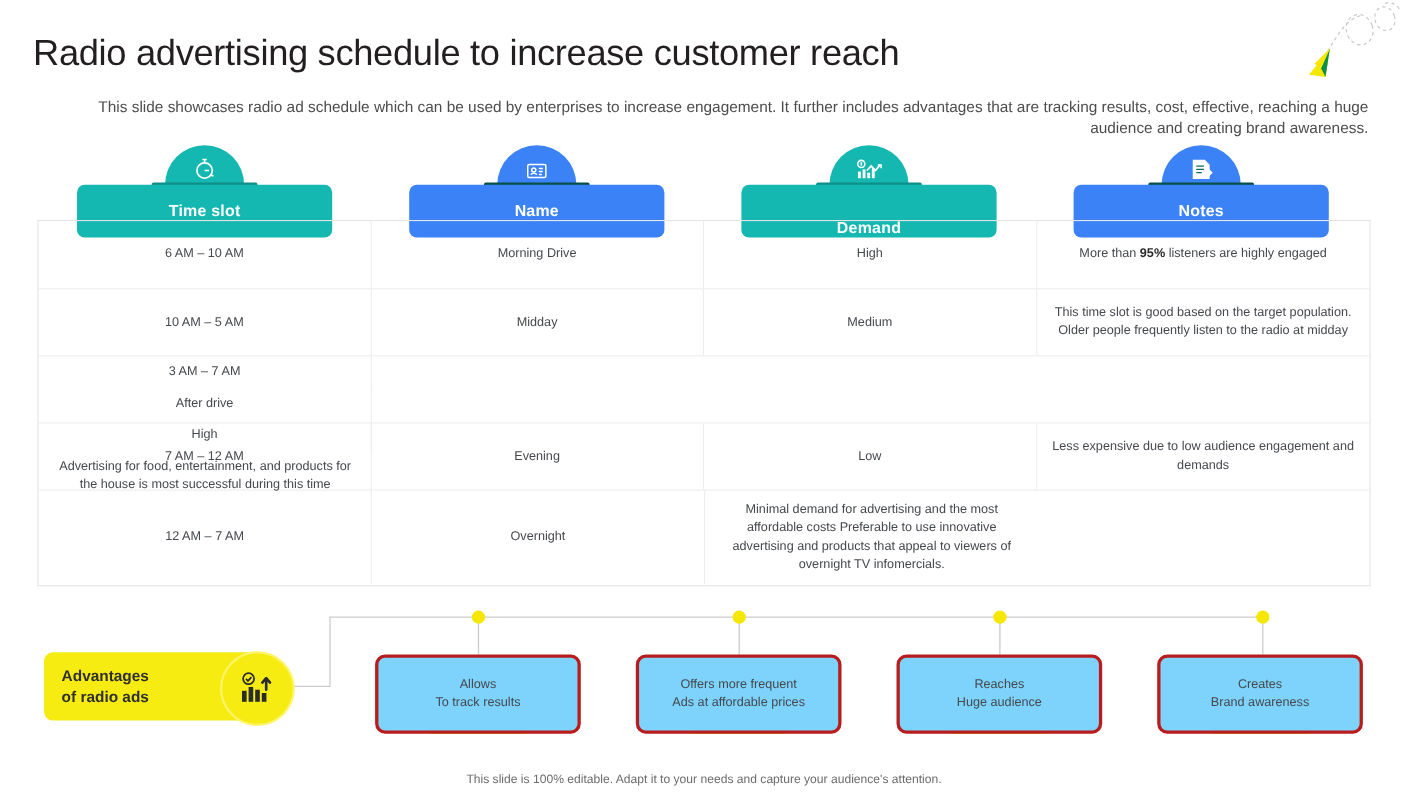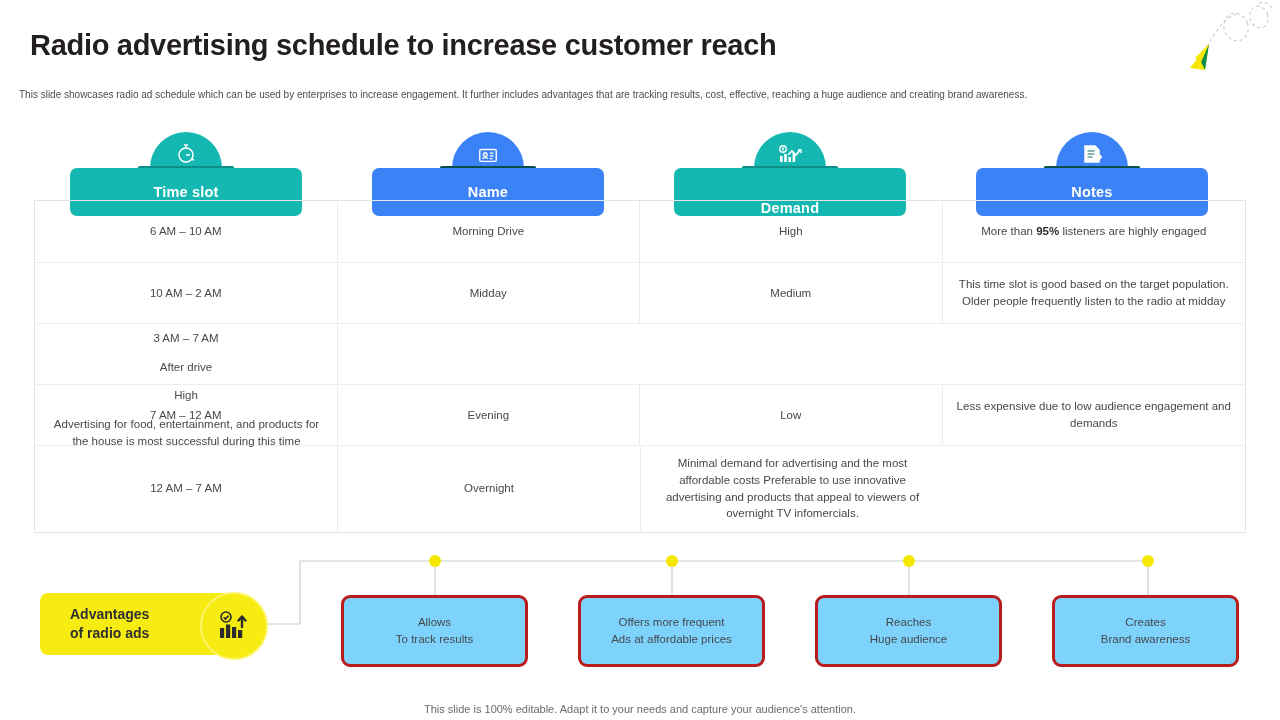--- a/index.html
+++ b/index.html
@@ -6,26 +6,26 @@
   body{
     width:1280px;height:720px;background:#ffffff;
     font-family:"Liberation Sans", sans-serif;
     color:#3c3c3c;overflow:hidden;position:relative;
   }
   .slide{position:absolute;inset:0;}
 
   
   .title{
     position:absolute;left:30px;top:30px;
-    font-size:29px;font-weight:bold;color:#231f20;
+    font-size:33px;font-weight:normal;color:#231f20;
     letter-spacing:-0.3px;line-height:1.1;
   }
   .subtitle{
-    position:absolute;left:19px;top:88px;width:1215px;
-    font-size:10px;color:#4d4d4d;line-height:1.35;
+    position:absolute;left:29px;top:88px;width:1215px;
+    font-size:14px;color:#4d4d4d;line-height:1.35;text-align:right;
   }
 
   
   .deco{position:absolute;right:6px;top:0px;width:110px;height:80px;}
 
   
   .table{position:absolute;left:34px;top:200px;width:1212px;height:333px;
     border:1px solid #e4e4e4;box-sizing:border-box;}
   .trow{display:flex;border-bottom:1px solid #ededed;box-sizing:border-box;}
   .trow:last-child{border-bottom:none;}
@@ -58,21 +58,21 @@
   .teal{background:#14b8b0;}
   .dteal{background:#3b82f6;}
   .domebar.teal{background:#0d8f89;}
   .domebar.dteal{background:#094f49;}
 
   
   .connectors{position:absolute;left:0;top:533px;width:1280px;height:150px;}
   .adv-pill{
     position:absolute;left:40px;top:593px;width:205px;height:62px;
     background:#f6ec12;border-radius:8px;
-    display:flex;align-items:center;padding-left:30px;box-sizing:border-box;
+    display:flex;align-items:center;padding-left:16px;box-sizing:border-box;
     font-size:14px;font-weight:bold;color:#2f2f2f;line-height:1.35;
   }
   .adv-badge{
     position:absolute;left:200px;top:592px;width:64px;height:64px;
     border-radius:50%;background:#f6ec12;border:2px solid #fdf46a;
     display:flex;align-items:center;justify-content:center;
   }
   .card{
     position:absolute;top:595px;width:187px;height:72px;
     background:#7dd3fc;border:3px solid #b91c1c;border-radius:9px;
@@ -171,21 +171,21 @@
       <div class="tcell c2">Morning Drive</div>
       <div class="tcell c3">High</div>
       <div class="tcell c4">
           <span>
         <span>More than </span><b>95%</b><span> listeners are highly engaged</span>
       </span>
         </div>
     </div>
 
     <div class="trow r1">
-      <div class="tcell c1">10 AM – 2 AM</div>
+      <div class="tcell c1">10 AM – 5 AM</div>
       <div class="tcell c2">Midday</div>
       <div class="tcell c3">Medium</div>
       <div class="tcell c4">This time slot is good based on the target population. Older people frequently listen to the radio at midday</div>
     </div>
 
     <div class="trow r2">
       <div class="tcell c1">3 AM – 7 AM</div>
       <div class="tcell c2">After drive</div>
       <div class="tcell c3">High</div>
       <div class="tcell c4">Advertising for food, entertainment, and products for the house is most successful during this time</div>

